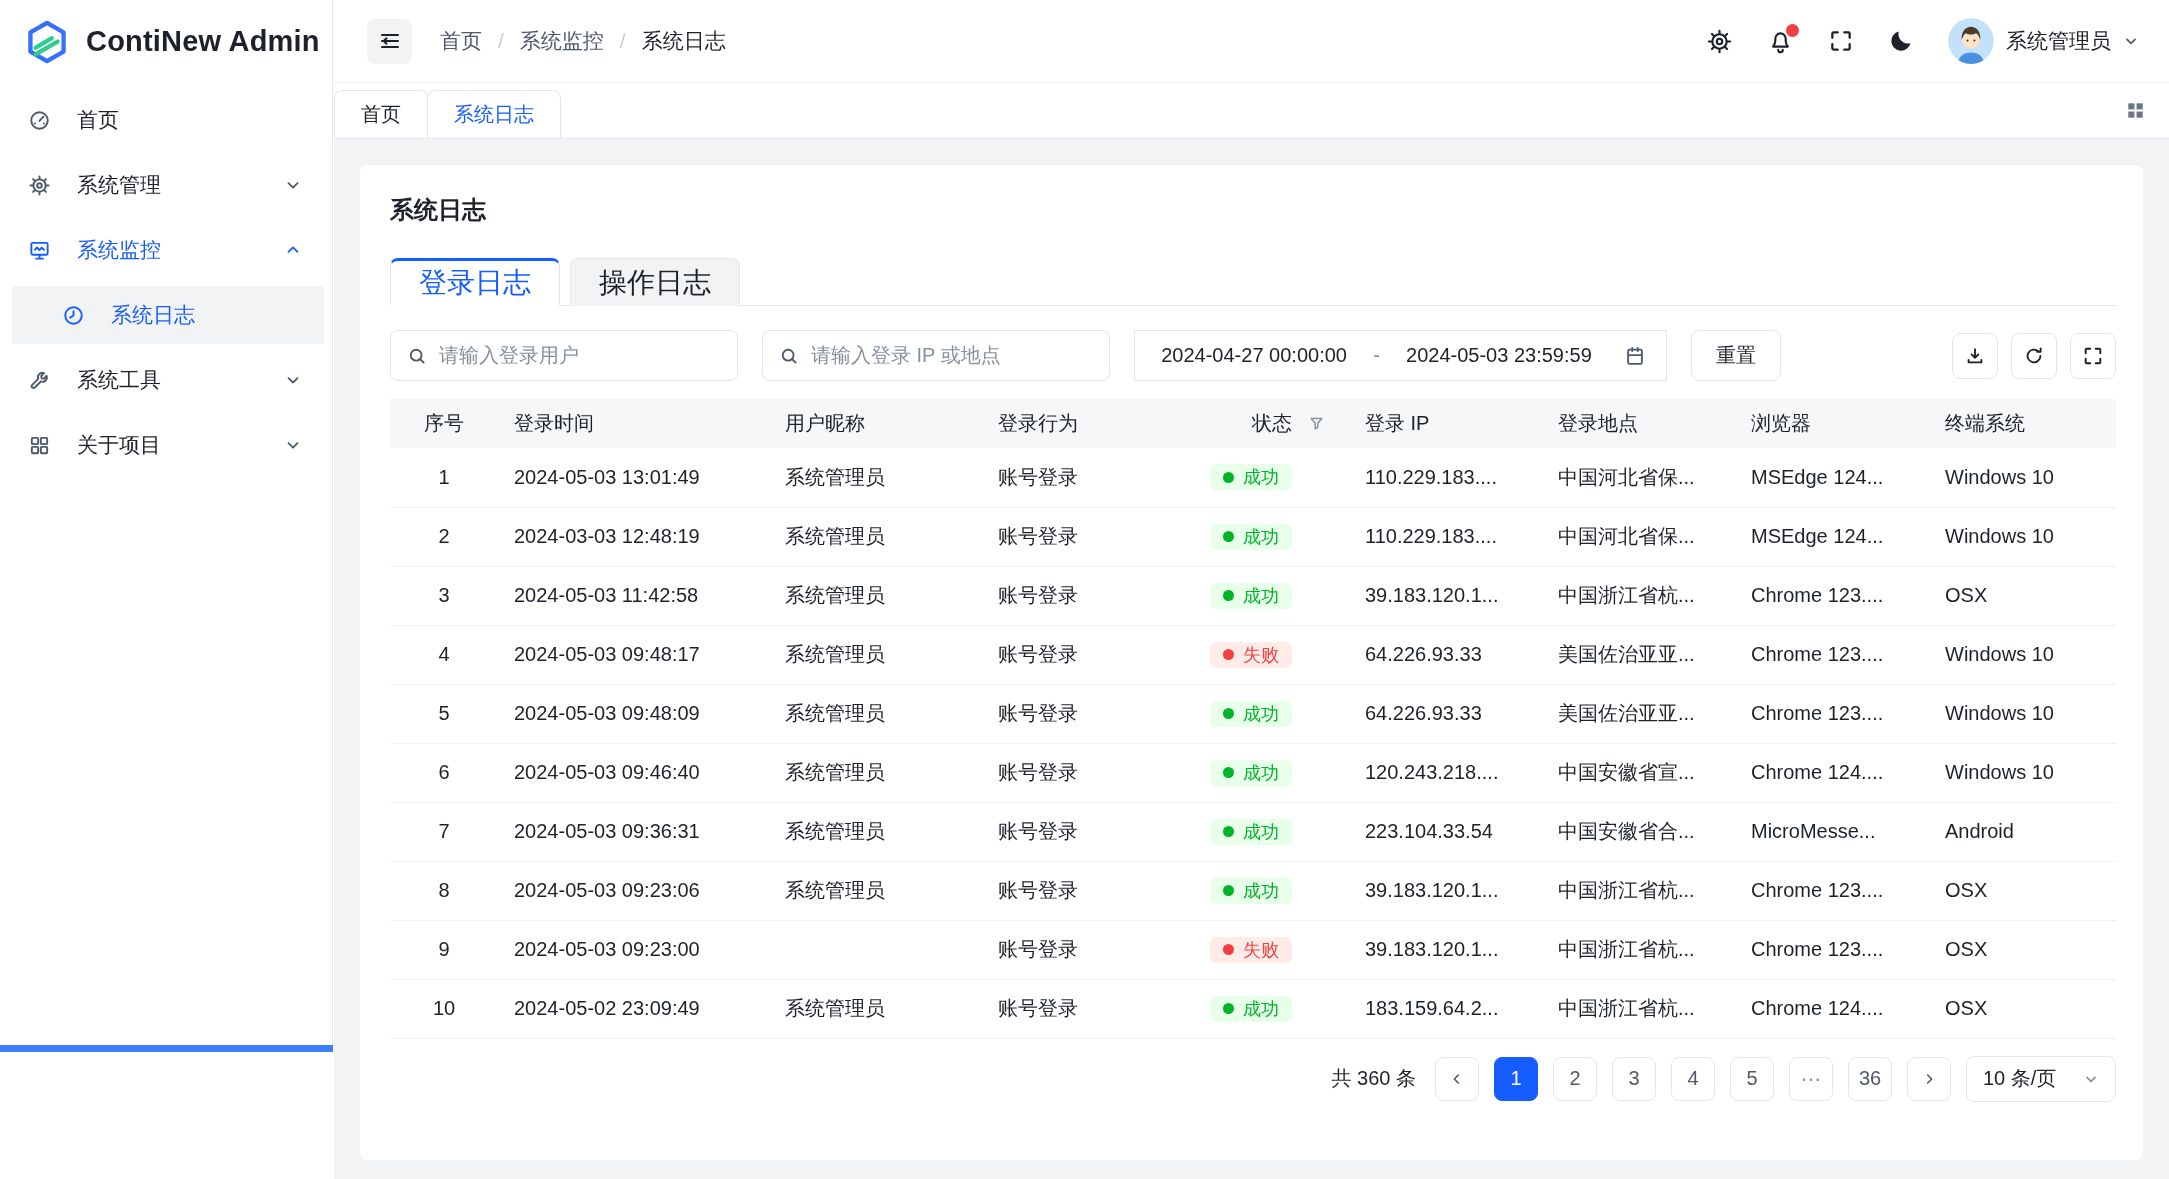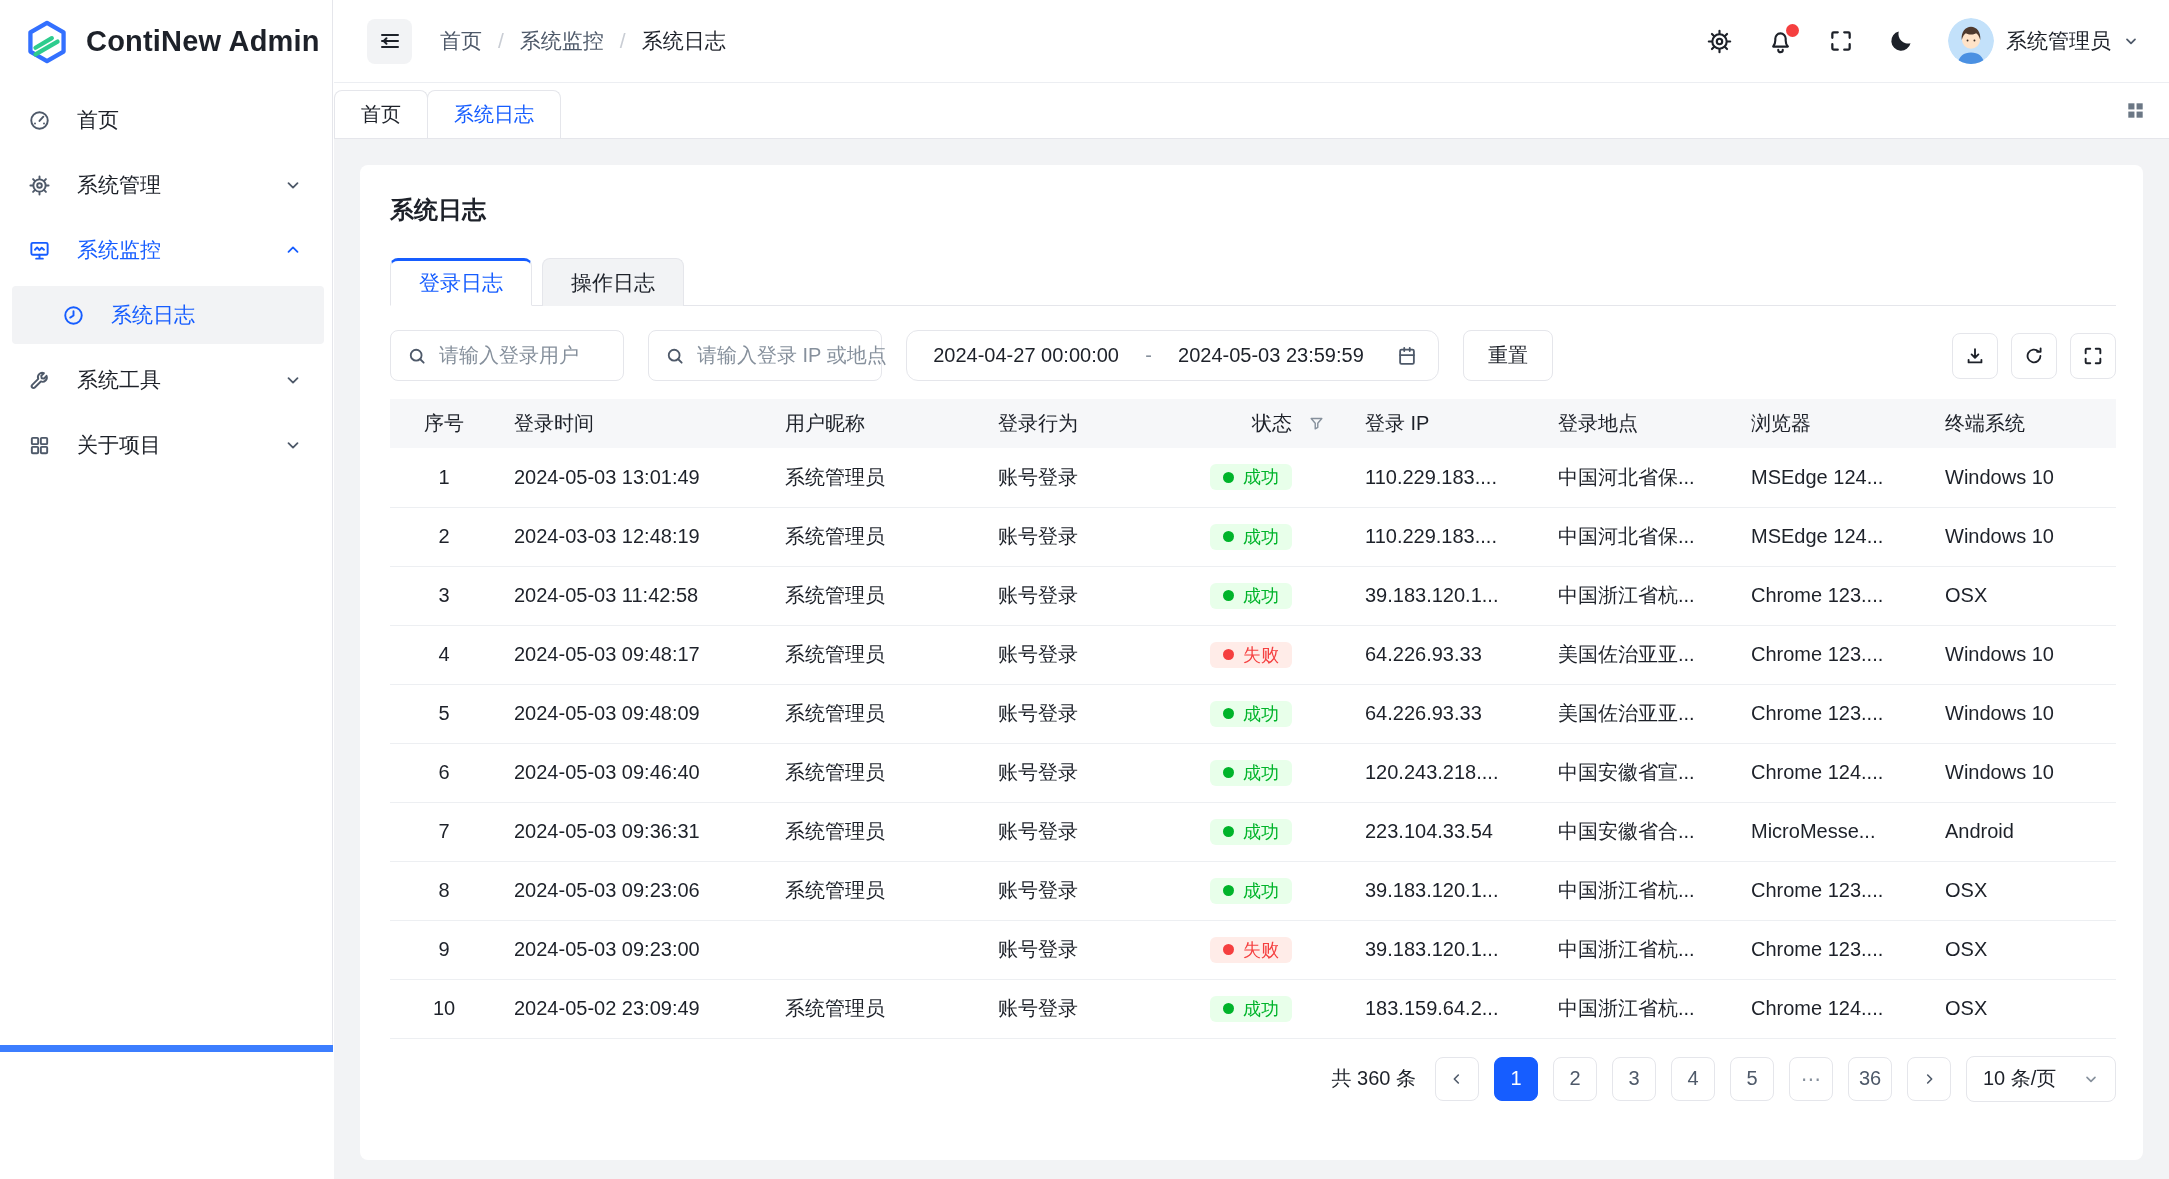--- a/index.html
+++ b/index.html
@@ -49,29 +49,29 @@
   .page-tab{height:48px;min-width:90px;padding:0 26px;display:flex;align-items:center;justify-content:center;font-size:20px;color:var(--t1);background:#fff;border:1px solid var(--border);border-bottom:none;border-radius:8px 8px 0 0;margin-right:-1px;cursor:pointer;}
   .page-tab.active{color:var(--primary);}
   .tabsbar-right{margin-left:auto;align-self:center;color:#6b7785;cursor:pointer;}
 
   
   .content{flex:1;background:var(--bg-gray);padding:26px 26px 0 26px;overflow:hidden;}
   .card{background:#fff;border-radius:8px;width:1783px;height:995px;padding:0 27px 0 30px;}
   .card-title{font-size:24px;font-weight:600;padding-top:29px;}
 
   .log-tabs{display:flex;margin-top:32px;border-bottom:1px solid var(--border);}
-  .log-tab{height:48px;min-width:134px;padding:15px 28px;display:flex;align-items:center;justify-content:flex-end;font-size:21px;background:var(--bg-gray);border:1px solid var(--border);border-bottom:none;border-radius:8px 8px 0 0;margin-right:10px;margin-bottom:-1px;color:var(--t1);cursor:pointer;}
+  .log-tab{height:48px;min-width:134px;padding:15px 28px;display:flex;align-items:center;justify-content:flex-end;font-size:28px;background:var(--bg-gray);border:1px solid var(--border);border-bottom:none;border-radius:8px 8px 0 0;margin-right:10px;margin-bottom:-1px;color:var(--t1);cursor:pointer;}
   .log-tab.active{background:#fff;color:var(--primary);border-top:3px solid var(--primary);border-bottom:1px solid #fff;}
 
   .filter-row{display:flex;align-items:center;margin-top:24px;gap:24px;}
-  .search-box{width:234px;height:51px;border:1px solid var(--border);border-radius:8px;display:flex;align-items:center;gap:12px;padding:0 16px;background:#fff;}
+  .search-box{width:348px;height:51px;border:1px solid var(--border);border-radius:8px;display:flex;align-items:center;gap:12px;padding:0 16px;background:#fff;}
   .search-box input{border:none;outline:none;flex:1;font-size:20px;color:var(--t1);background:transparent;}
   .search-box input::placeholder{color:var(--t3);}
   .search-box .icon{color:var(--t2);}
-  .range-box{width:533px;height:51px;border:1px solid var(--border);border-radius:12px;display:flex;align-items:center;padding:0 20px;gap:20px;background:#fff;cursor:pointer;}
+  .range-box{width:533px;height:51px;border:1px solid var(--border);border-radius:0;display:flex;align-items:center;padding:0 20px;gap:20px;background:#fff;cursor:pointer;}
   .range-box .dt{flex:1;text-align:center;font-size:20px;color:var(--t1);}
   .range-sep{color:var(--t3);}
   .range-box .icon{color:var(--t2);margin-left:6px;}
   .reset-btn{height:51px;padding:0 24px;border:1px solid var(--border);border-radius:8px;background:#fff;font-size:20px;color:var(--t1);cursor:pointer;}
   .tool-group{margin-left:auto;display:flex;gap:13px;}
   .tool-btn{width:46px;height:46px;border:1px solid var(--border);border-radius:8px;background:#fff;display:flex;align-items:center;justify-content:center;color:var(--t1);cursor:pointer;}
 
   table.log{width:1726px;margin-top:18px;border-collapse:collapse;table-layout:fixed;}
   table.log th{height:49px;background:var(--th-bg);font-size:20px;font-weight:500;color:var(--t1);text-align:left;padding:0 0 0 16px;white-space:nowrap;}
   table.log td{height:59px;border-bottom:1px solid var(--row-border);font-size:20px;color:var(--t1);padding:0 0 0 16px;white-space:nowrap;overflow:hidden;}

